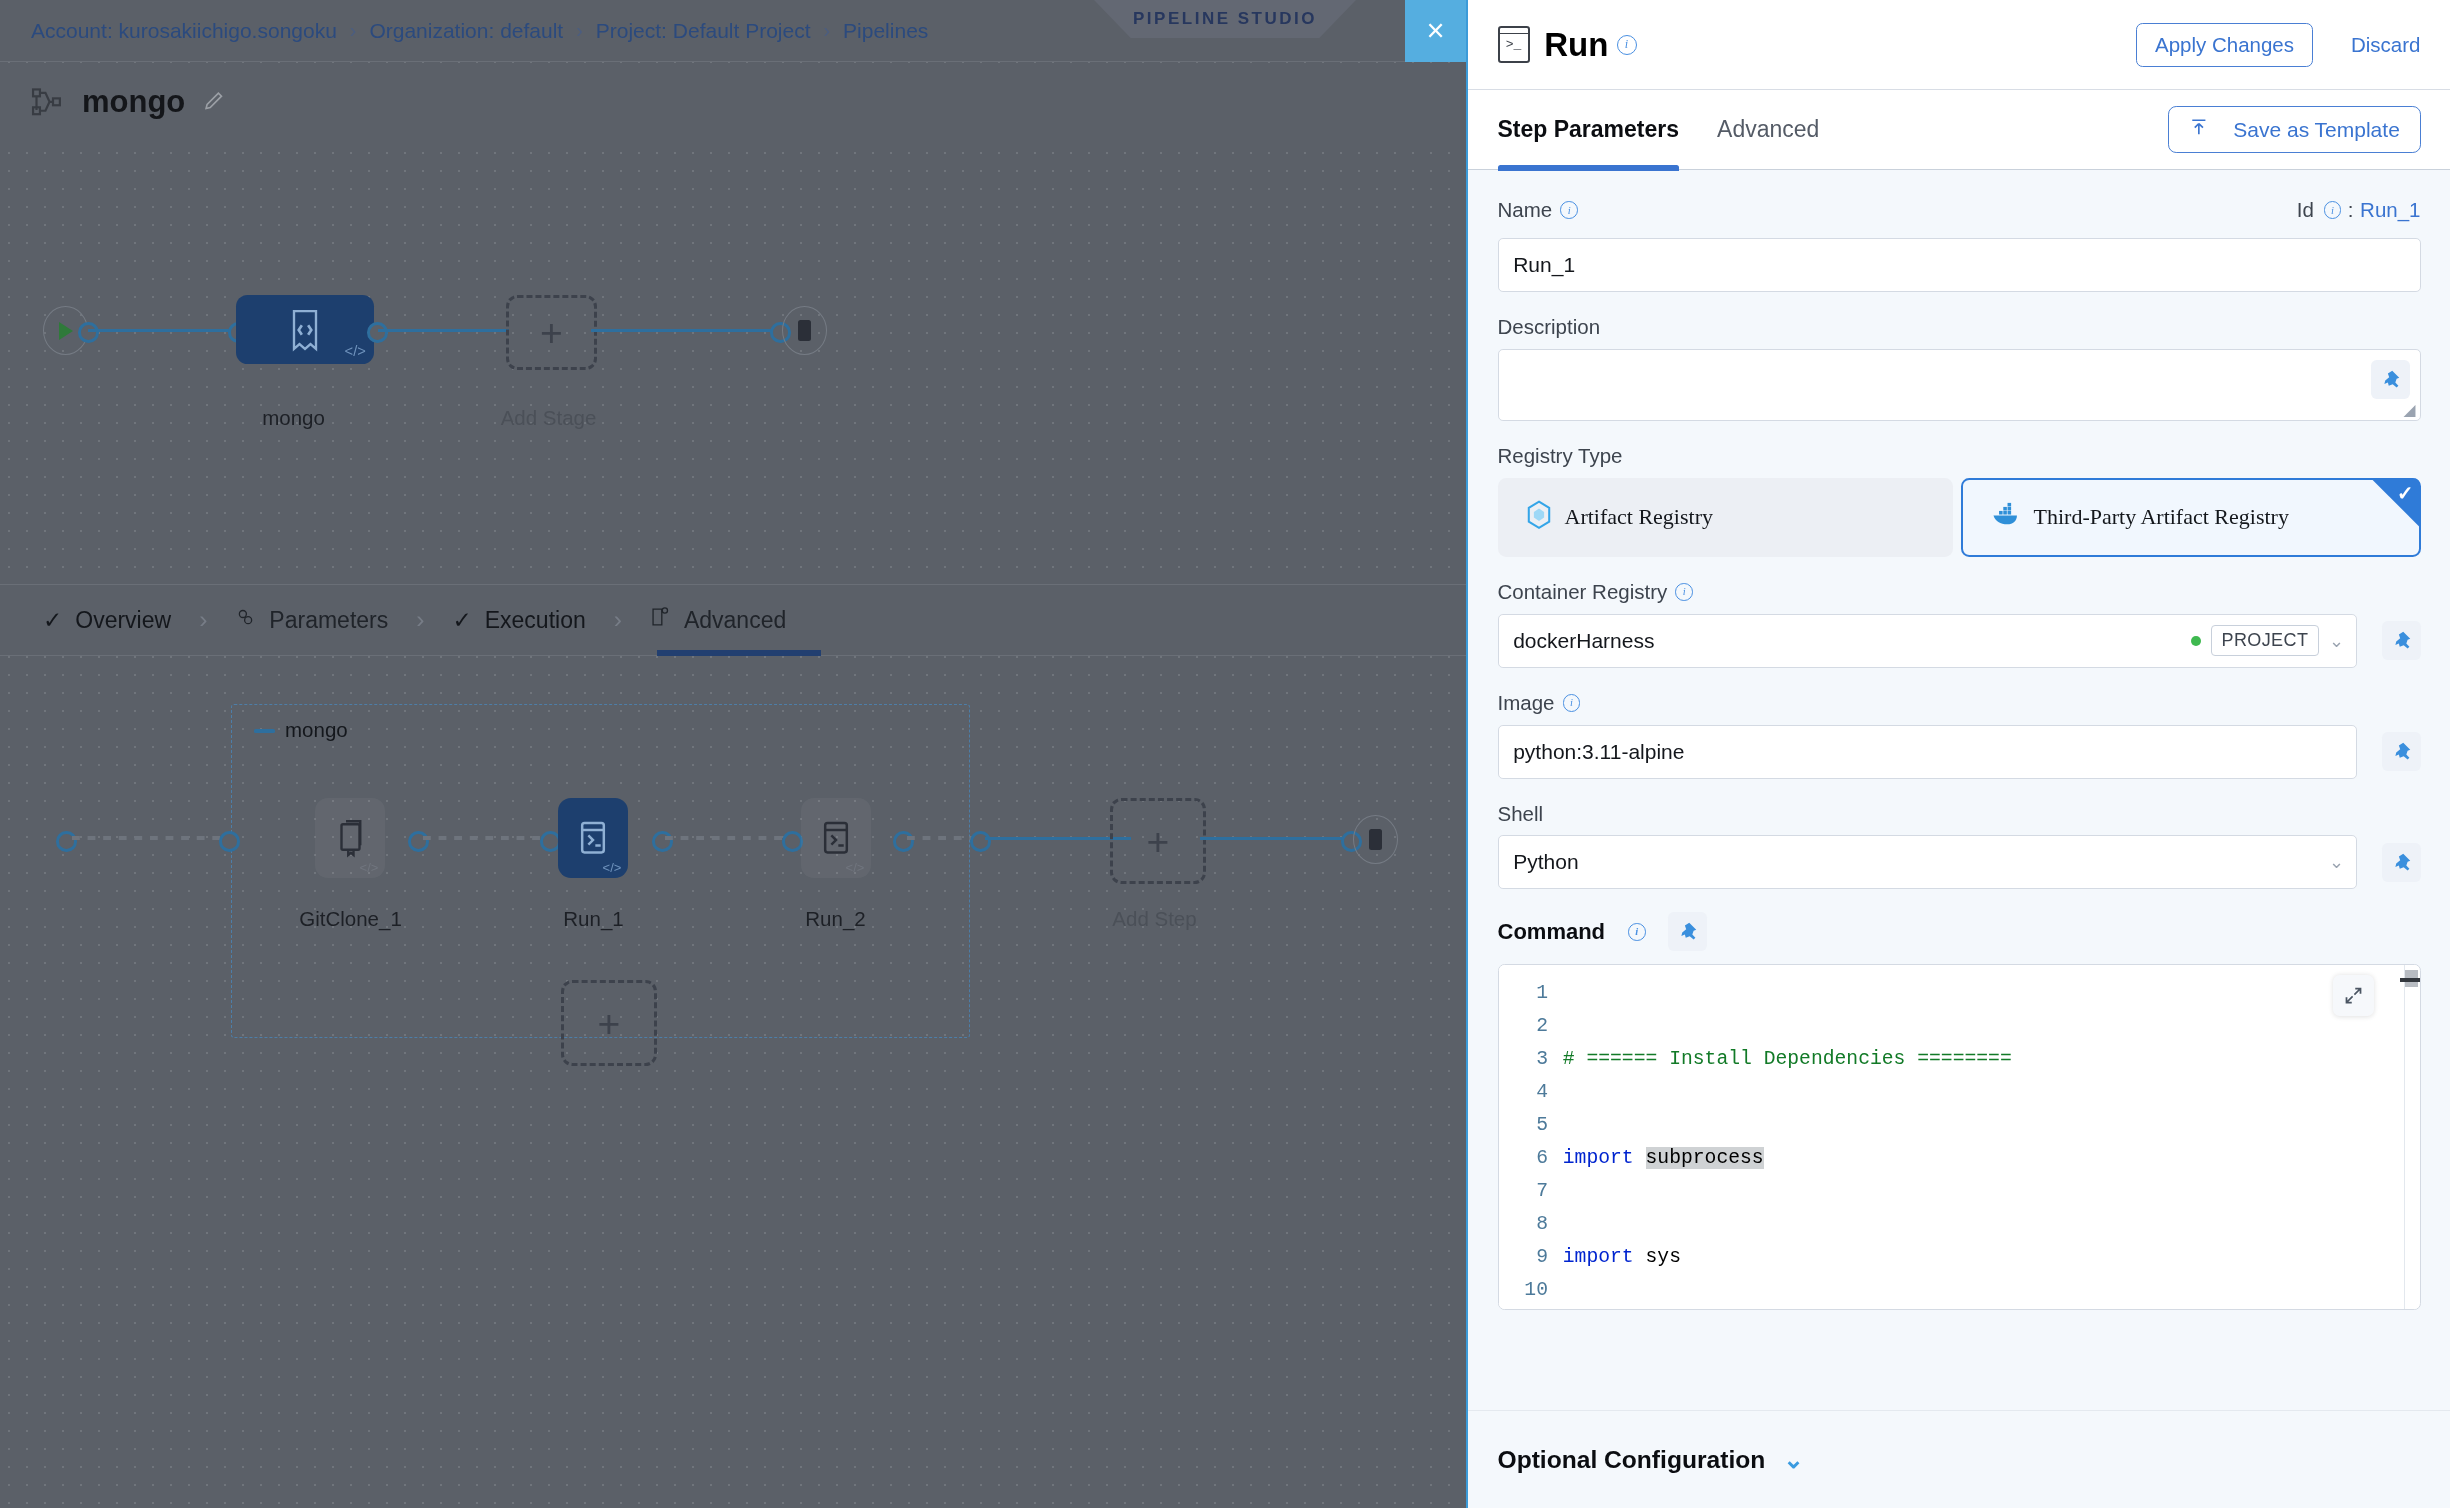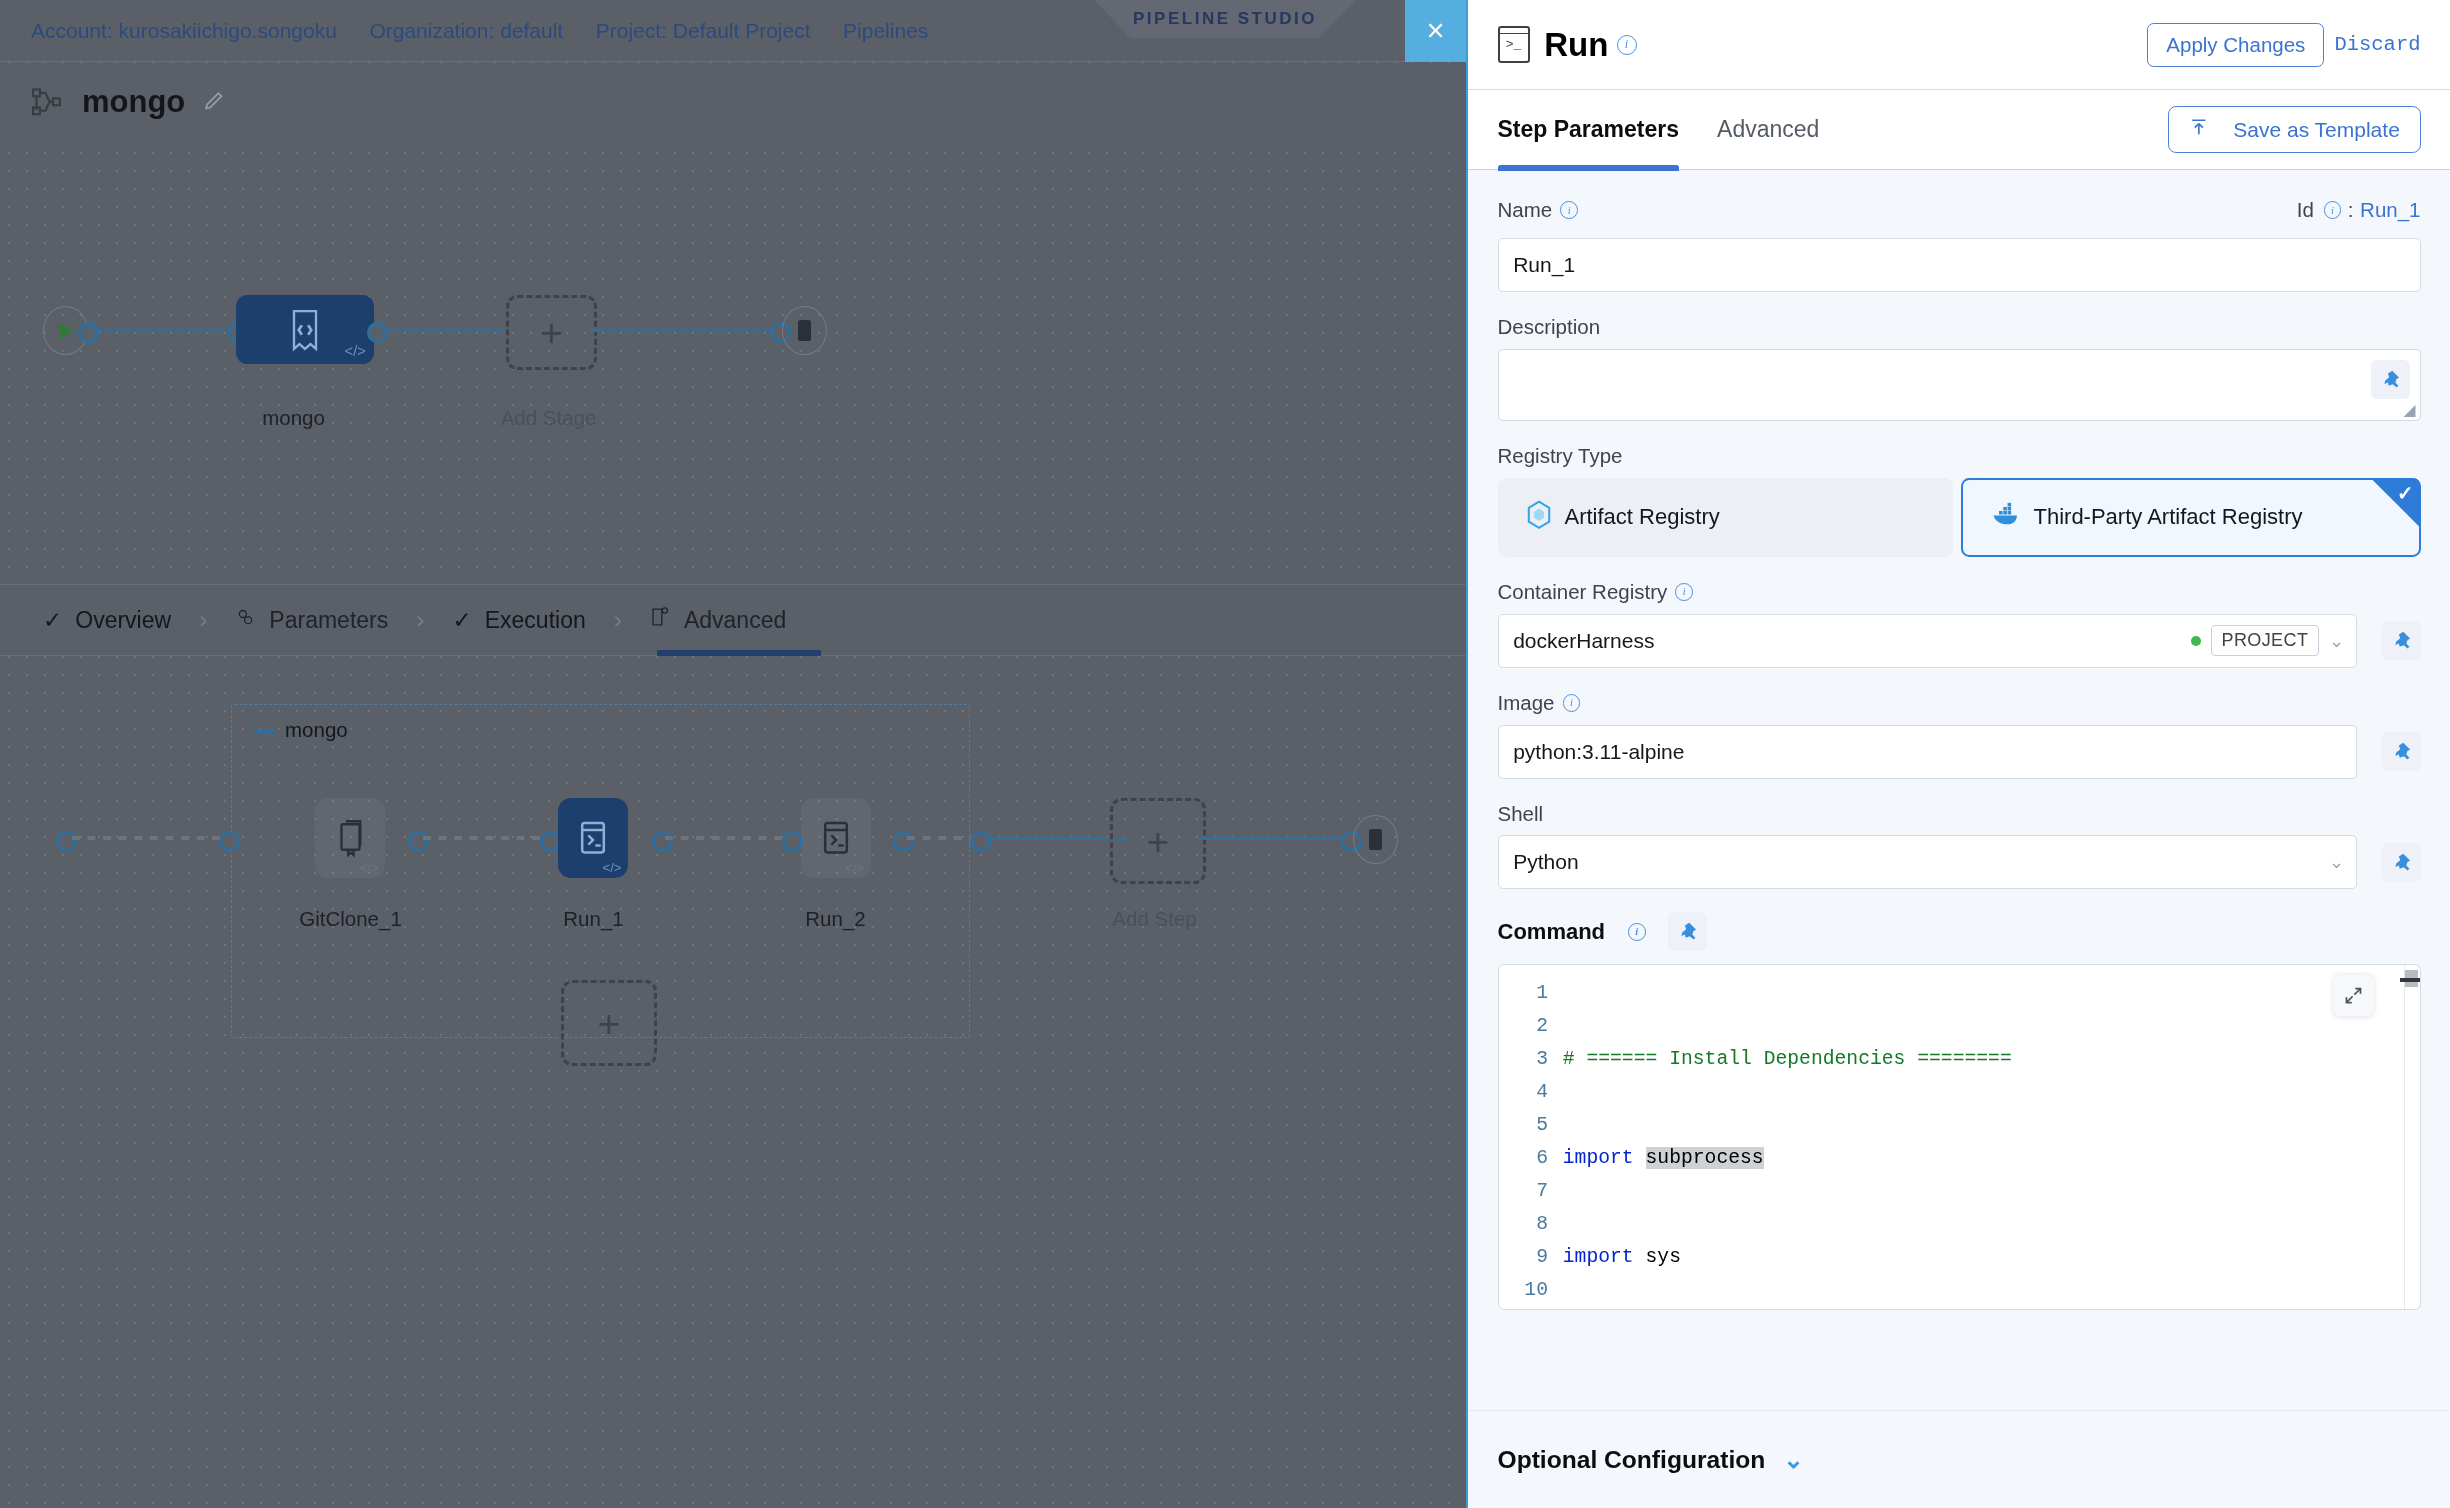--- a/index.html
+++ b/index.html
@@ -169,21 +169,21 @@
     color:#4a90e2;font-size:12.3px;font-style:italic;font-family:"Liberation Serif",serif;
     margin-left:8.2px;vertical-align:middle;flex:none;
   }
   .i-badge.sm{width:15.6px;height:15.6px;font-size:10.6px;border-width:1.4px;}
   .spacer{flex:1;}
   .btn-outline{
     border:1.6px solid #4a7fd4;border-radius:6.6px;color:#3a74d0;
     font-size:20.5px;padding:9px 18px;background:#fff;cursor:pointer;
     white-space:nowrap;
   }
-  .btn-link{color:#3a74d0;font-size:20.5px;margin-left:10px;cursor:pointer;white-space:nowrap;font-family:Liberation Mono, monospace;}
+  .btn-link{color:#3a74d0;font-size:20.5px;margin-left:38px;cursor:pointer;white-space:nowrap;}
 
   .panel-tabs{
     height:80px;min-height:80px;background:#fff;
     display:flex;align-items:center;padding:0 29.5px;box-sizing:border-box;
     border-bottom:1.6px solid #c9d1db;position:relative;
   }
   .ptab{font-size:23px;color:#545b66;margin-right:38px;cursor:pointer;position:relative;height:100%;display:flex;align-items:center;}
   .ptab.active{color:#0b0d11;font-weight:bold;}
   .ptab.active:after{
     content:"";position:absolute;left:0;right:0;bottom:-1.6px;height:5.7px;background:#3a74d0;border-radius:2.5px 2.5px 0 0;
@@ -219,21 +219,21 @@
   .pin{
     width:39px;height:39px;border-radius:5.7px;background:#eef2f8;
     display:flex;align-items:center;justify-content:center;flex:none;cursor:pointer;
   }
   .pin svg{display:block;}
 
   .mb28{margin-bottom:23px;}
   .mb20{margin-bottom:16.4px;}
 
   
-  .regrow{display:flex;gap:8px;}
+  .regrow{display:flex;gap:8px;font-family:Liberation Serif, serif;}
   .regcard{
     flex:1;height:79px;border-radius:8.2px;display:flex;align-items:center;
     padding-left:28px;box-sizing:border-box;font-size:22px;color:#14171c;
     position:relative;cursor:pointer;gap:13px;
   }
   .regcard.off{background:#eceff4;}
   .regcard.on{background:#f1f7fe;border:2px solid #2f7bd8;}
   .regcard.on .corner{
     position:absolute;right:-1.6px;top:-1.6px;width:49px;height:49px;
     background:#2f7bd8;

